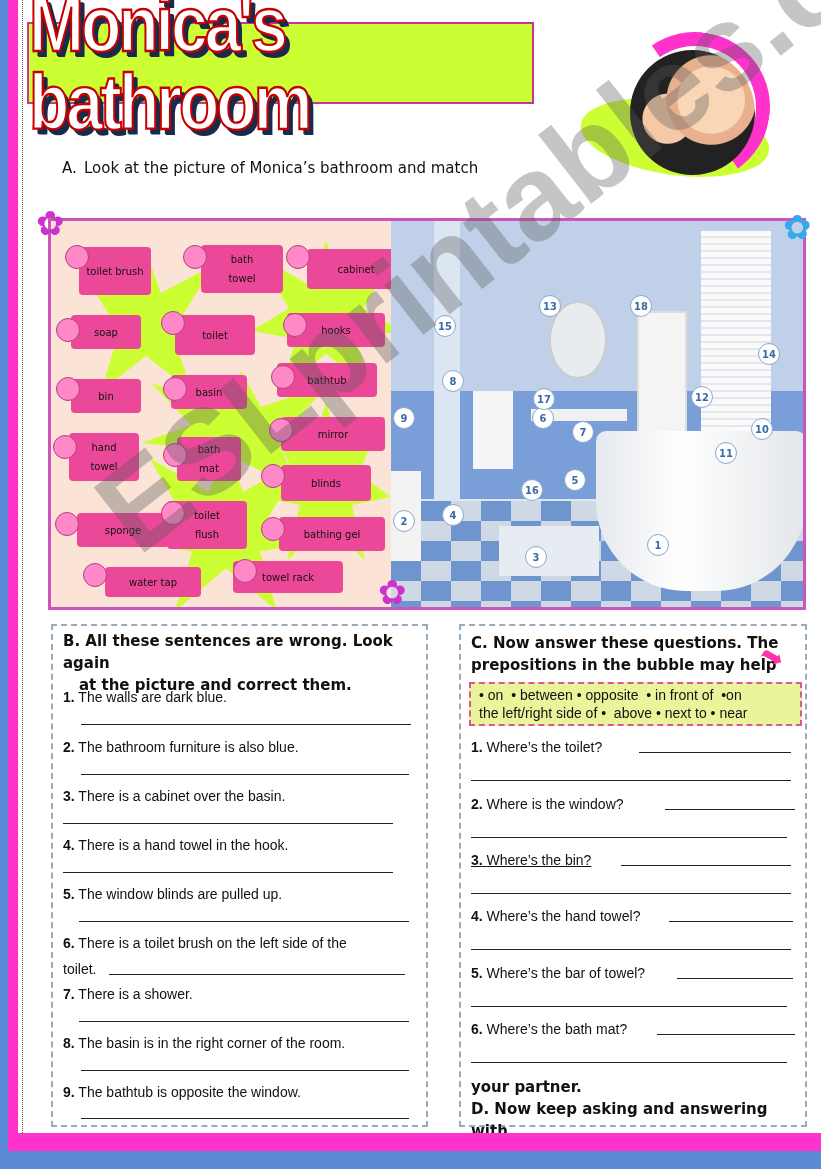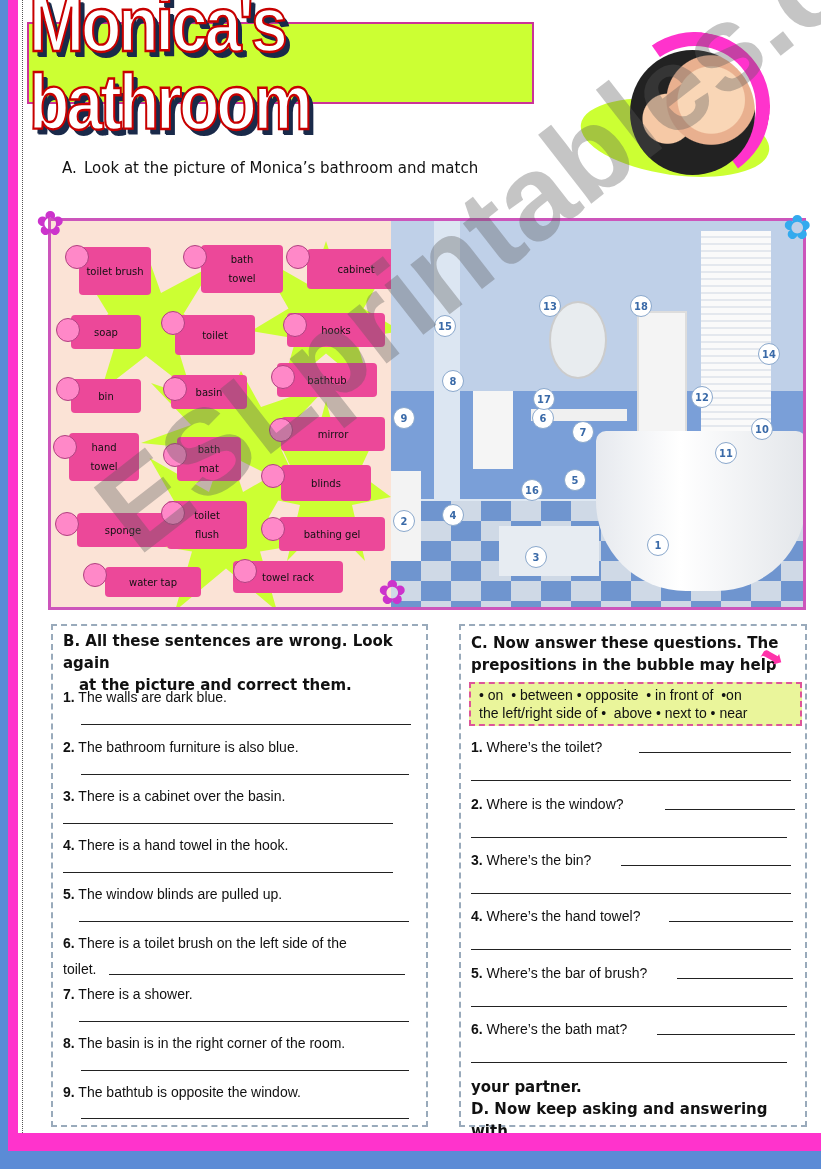--- a/index.html
+++ b/index.html
@@ -259,29 +259,29 @@
   </div>
 
   <div class="q" style="left:10px;top:112px;"><span class="n">1.</span> <span>Where’s the toilet?</span></div>
   <div class="line" style="left:178px;top:126px;width:152px;"></div>
   <div class="line" style="left:10px;top:154px;width:320px;"></div>
 
   <div class="q" style="left:10px;top:169px;"><span class="n">2.</span> <span>Where is the window?</span></div>
   <div class="line" style="left:204px;top:183px;width:130px;"></div>
   <div class="line" style="left:10px;top:211px;width:316px;"></div>
 
-  <div class="q" style="left:10px;top:225px;"><span class="n">3.</span> <span>Where’s the bin?</span></div>
+  <div class="q" style="left:10px;top:225px;text-decoration:underline;"><span class="n">3.</span> <span>Where’s the bin?</span></div>
   <div class="line" style="left:160px;top:239px;width:170px;"></div>
   <div class="line" style="left:10px;top:267px;width:320px;"></div>
 
   <div class="q" style="left:10px;top:281px;"><span class="n">4.</span> <span>Where’s the hand towel?</span></div>
   <div class="line" style="left:208px;top:295px;width:124px;"></div>
   <div class="line" style="left:10px;top:323px;width:320px;"></div>
 
-  <div class="q" style="left:10px;top:338px;"><span class="n">5.</span> <span>Where’s the bar of brush?</span></div>
+  <div class="q" style="left:10px;top:338px;"><span class="n">5.</span> <span>Where’s the bar of towel?</span></div>
   <div class="line" style="left:216px;top:352px;width:116px;"></div>
   <div class="line" style="left:10px;top:380px;width:316px;"></div>
 
   <div class="q" style="left:10px;top:394px;"><span class="n">6.</span> <span>Where’s the bath mat?</span></div>
   <div class="line" style="left:196px;top:408px;width:138px;"></div>
   <div class="line" style="left:10px;top:436px;width:316px;"></div>
 
   <div class="sec-title d-title">
     <span style="display:block">your partner.</span>
     <span style="display:block">D. Now keep asking and answering with</span>

